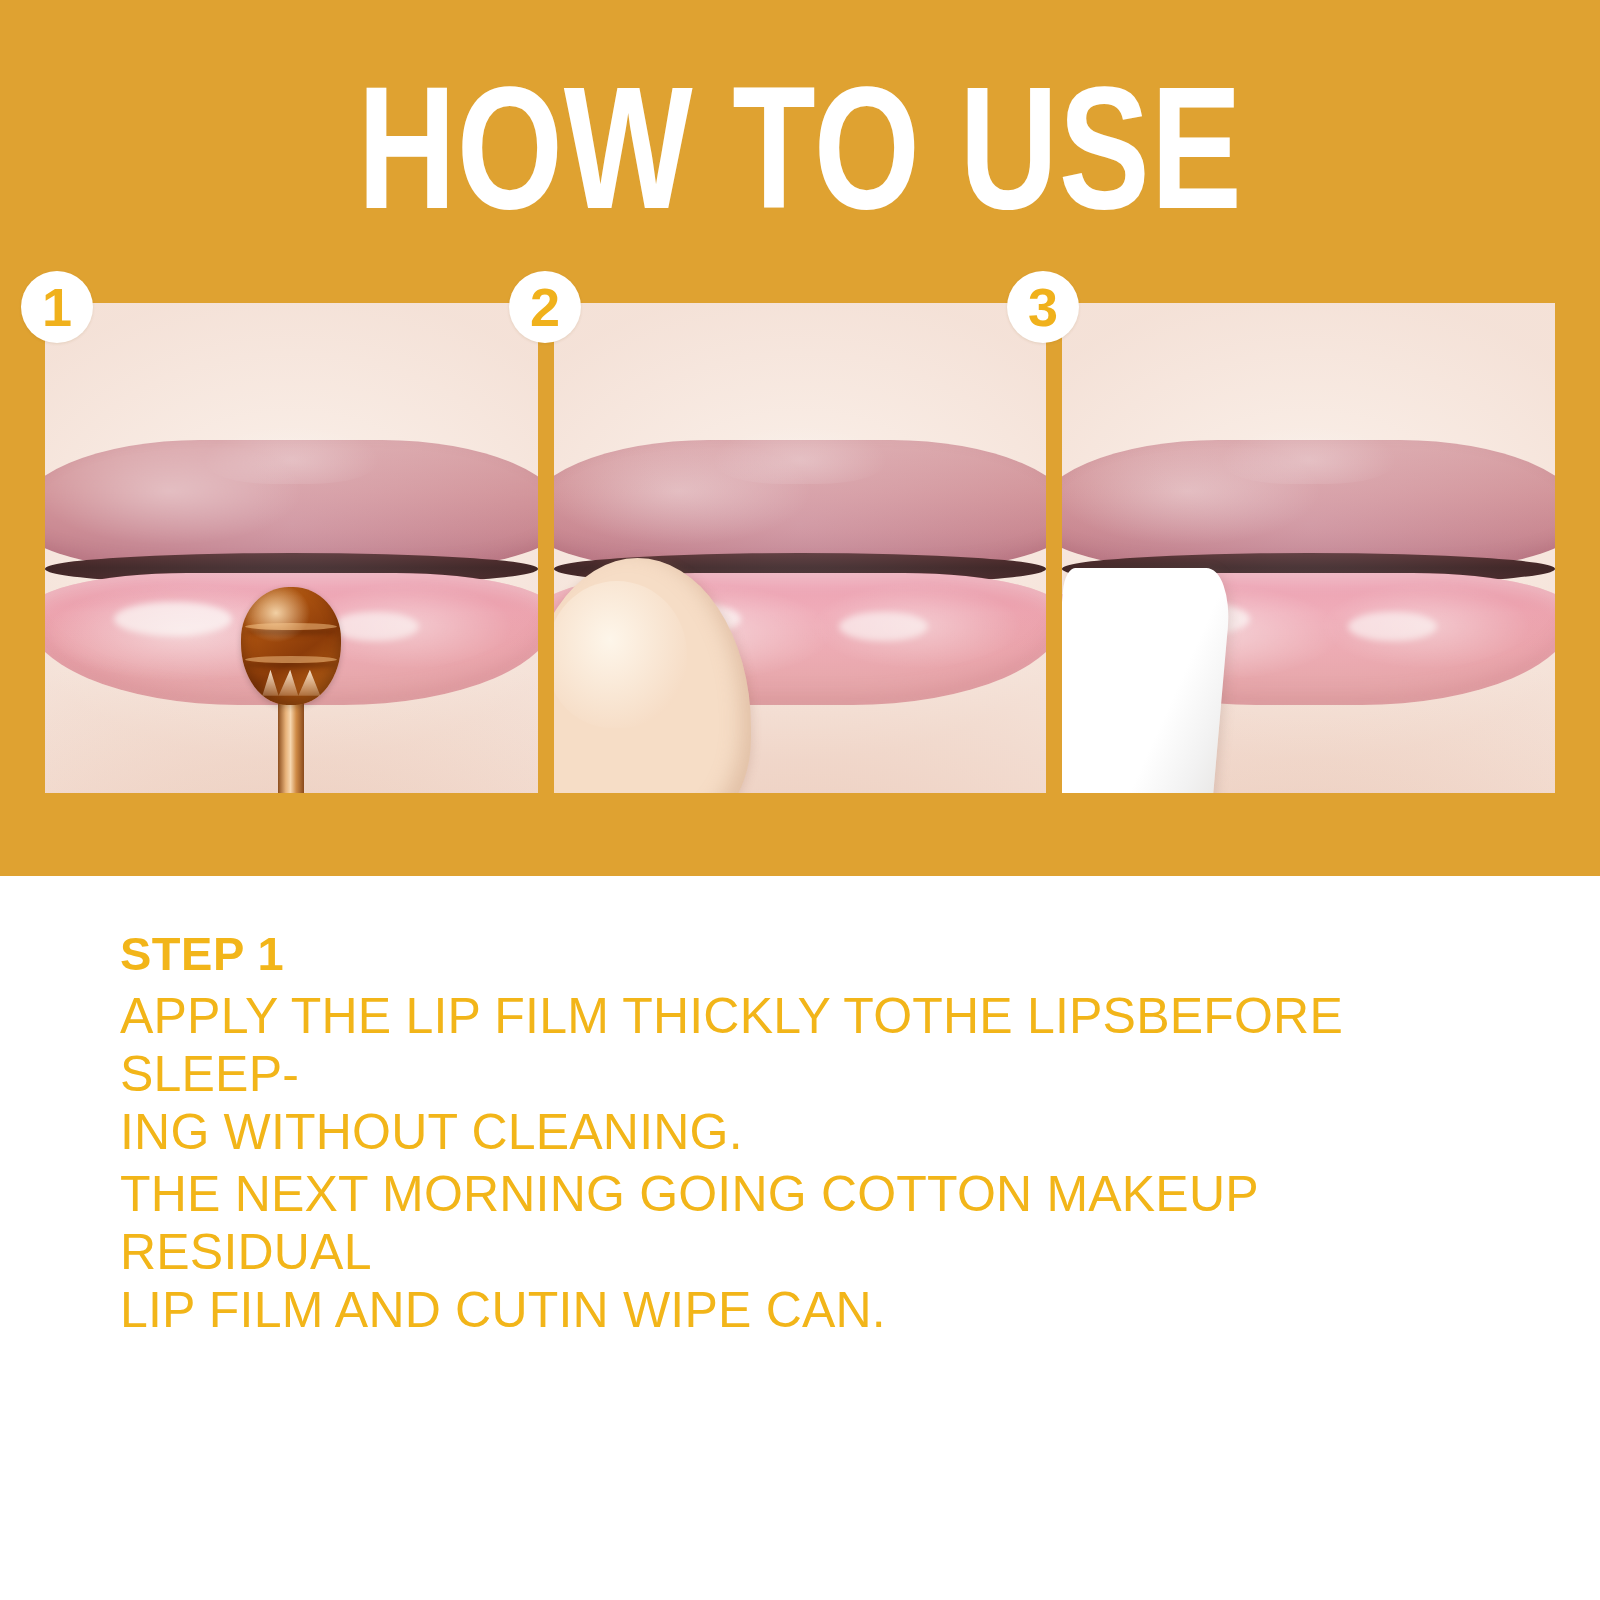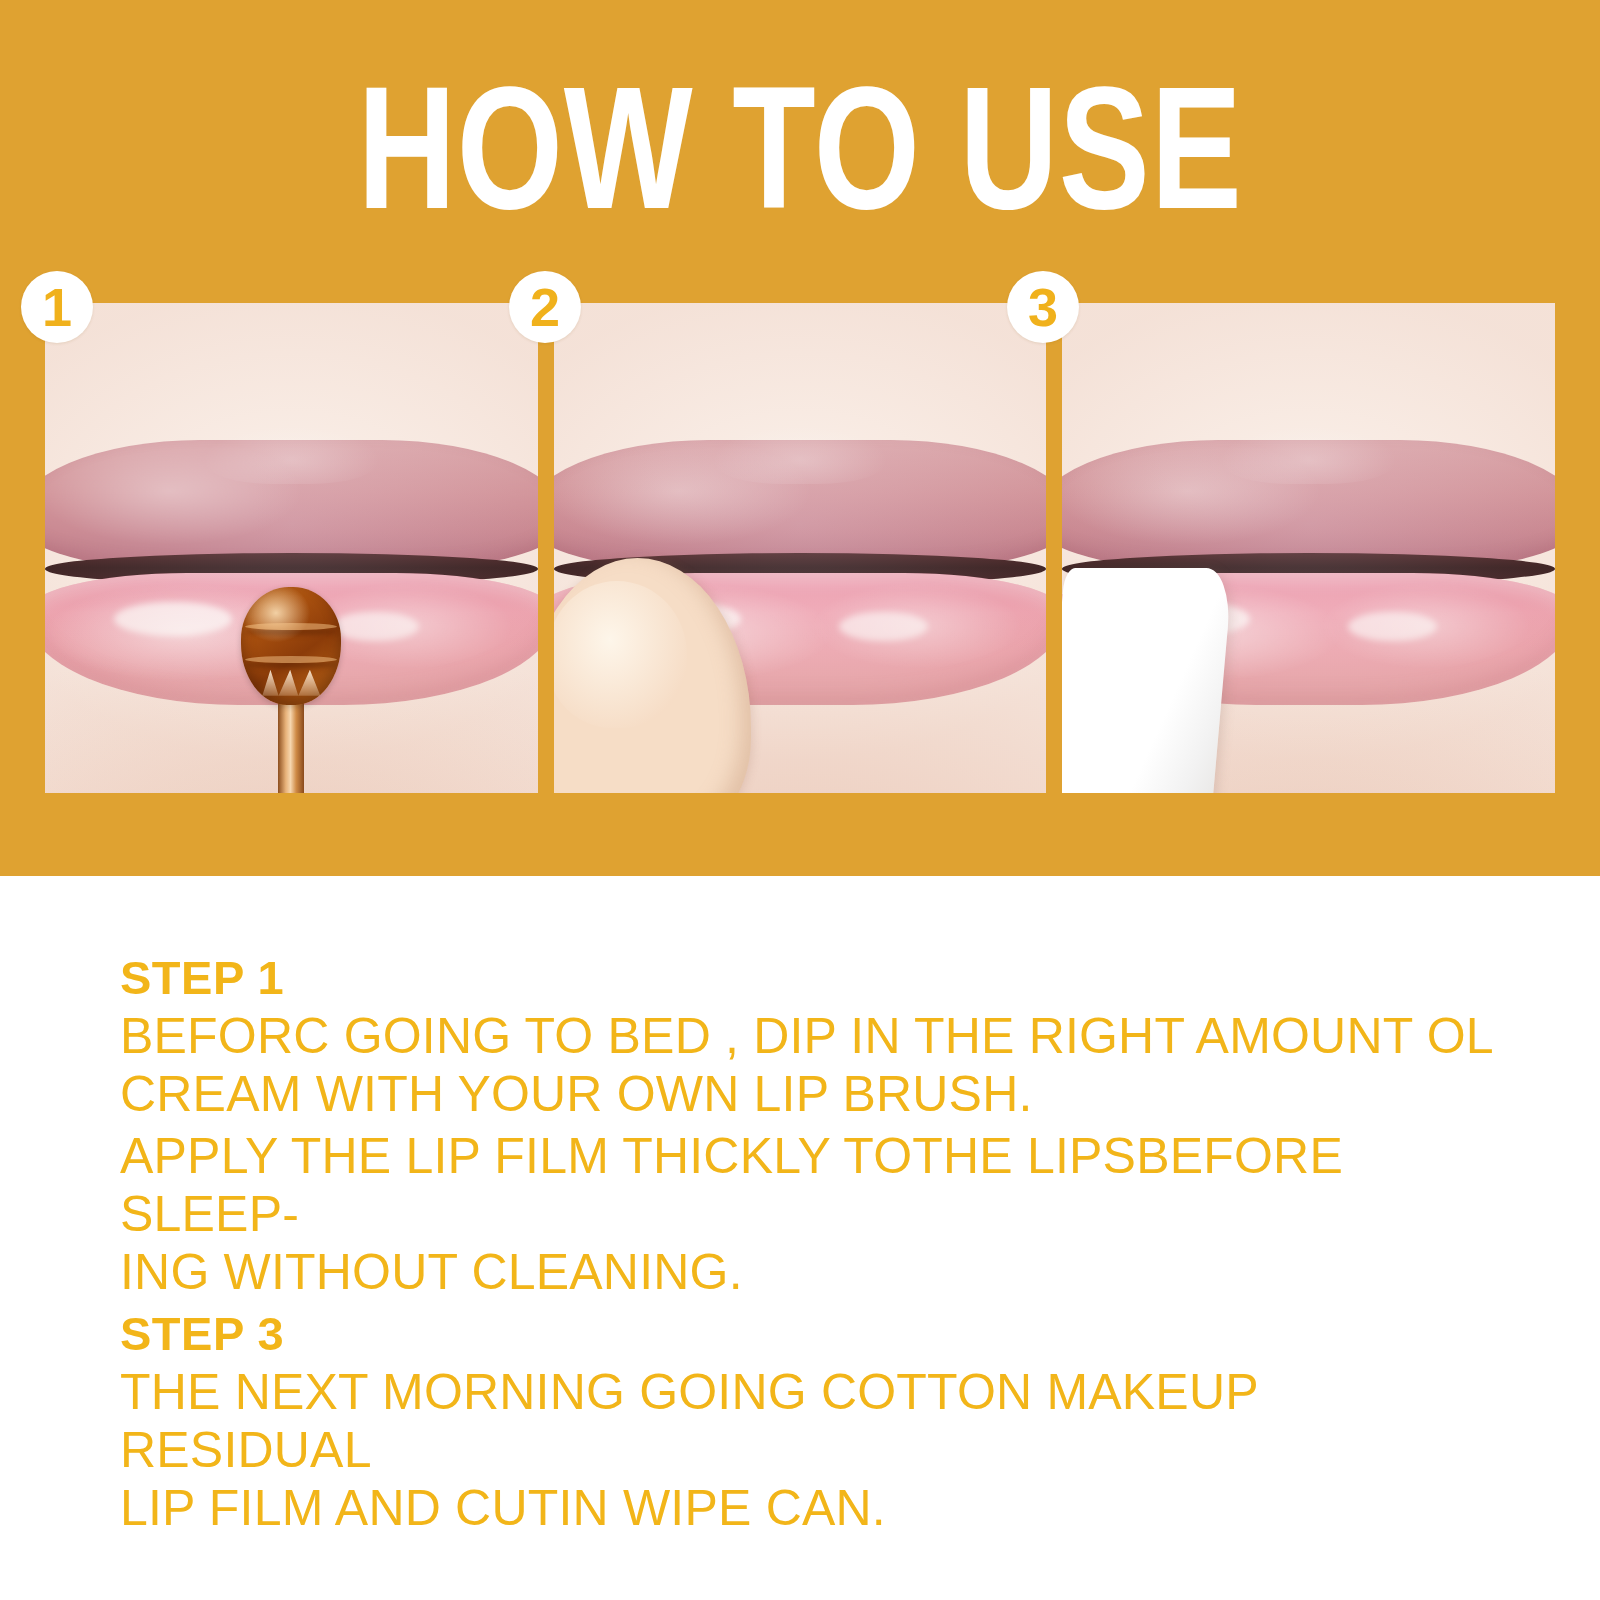--- a/index.html
+++ b/index.html
@@ -261,21 +261,20 @@
   .badge-2 { left: 509px;  top: 271px; }
   .badge-3 { left: 1007px; top: 271px; }
 
   
   .steps {
     position: absolute;
     left: 120px;
     top: 925px;
     width: 1390px;
     color: #f2b519;
-    margin-top: 24px;
   }
   .step-head {
     font-family: "Liberation Sans Narrow", "Liberation Sans", sans-serif;
     font-weight: bold;
     font-size: 47px;
     line-height: 58px;
     letter-spacing: 0.5px;
   }
   .step-body {
     font-family: "Liberation Sans Narrow", "Liberation Sans", sans-serif;
@@ -339,30 +338,27 @@
   </div>
 
   <div class="badge badge-1">1</div>
   <div class="badge badge-2">2</div>
   <div class="badge badge-3">3</div>
 
   <div class="steps">
 
     <div class="step-block">
       <div class="step-head">STEP 1</div>
-      <div class="step-body">BEFORC GOING TO BED , DIP IN THE RIGHT AMOUNT OL
-CREAM WITH YOUR OWN LIP BRUSH.</div>
     </div>
 
     <div class="step-block">
       <div class="step-body">APPLY THE LIP FILM THICKLY TOTHE LIPSBEFORE SLEEP-
 ING WITHOUT CLEANING.</div>
     </div>
 
     <div class="step-block">
-      <div class="step-head">STEP 3</div>
       <div class="step-body">THE NEXT MORNING GOING COTTON MAKEUP RESIDUAL
 LIP FILM AND CUTIN WIPE CAN.</div>
     </div>
 
   </div>
 
 </div>
 
 </body></html>

